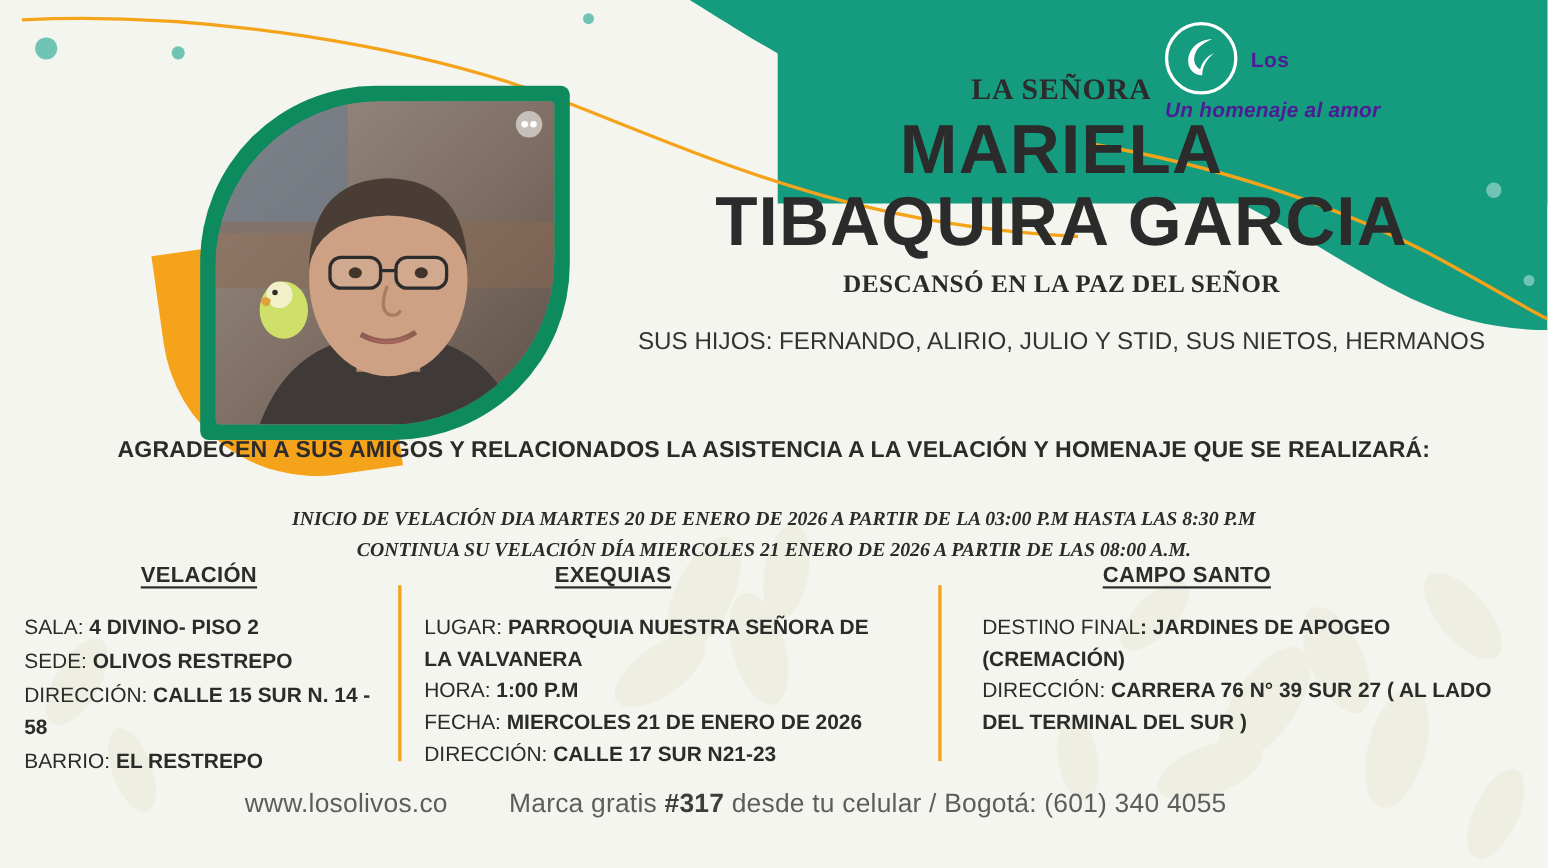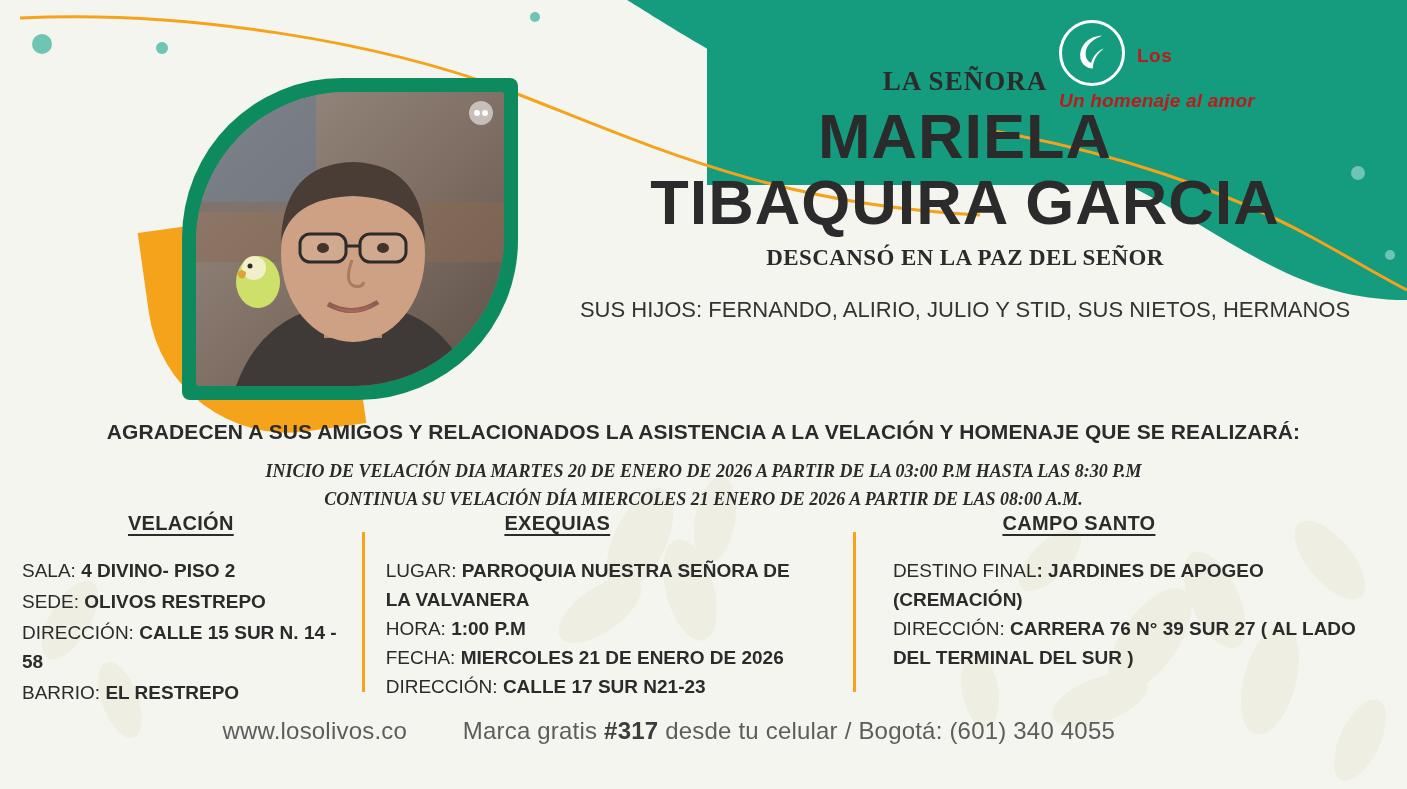--- a/index.html
+++ b/index.html
@@ -92,21 +92,21 @@
     background: #8d7f74;
   }
   .photo-art { position: absolute; inset: 0; }
 
   
   .logo {
     position: absolute;
     right: 118px;
     top: 20px;
     width: 230px;
-    color: #b91c1c;
+    color: #4c1d95;
     text-align: left;
   }
   .logo-row { display: flex; align-items: center; gap: 10px; }
   .logo-mark {
     width: 66px; height: 66px;
     border: 3px solid #ffffff;
     border-radius: 50%;
     position: relative;
     flex: 0 0 auto;
   }
@@ -169,21 +169,21 @@
   .family {
     font-size: 22px;
     line-height: 1.5;
     margin-top: 22px;
     color: #333;
   }
 
   .thanks {
     position: absolute;
     left: 0;
-    top: 420px;
+    top: 397px;
     width: 1407px;
     text-align: center;
     font-size: 21px;
     font-weight: bold;
     color: #2b2b2b;
     letter-spacing: .1px;
   }
   .velacion-lines {
     position: absolute;
     left: 0;

